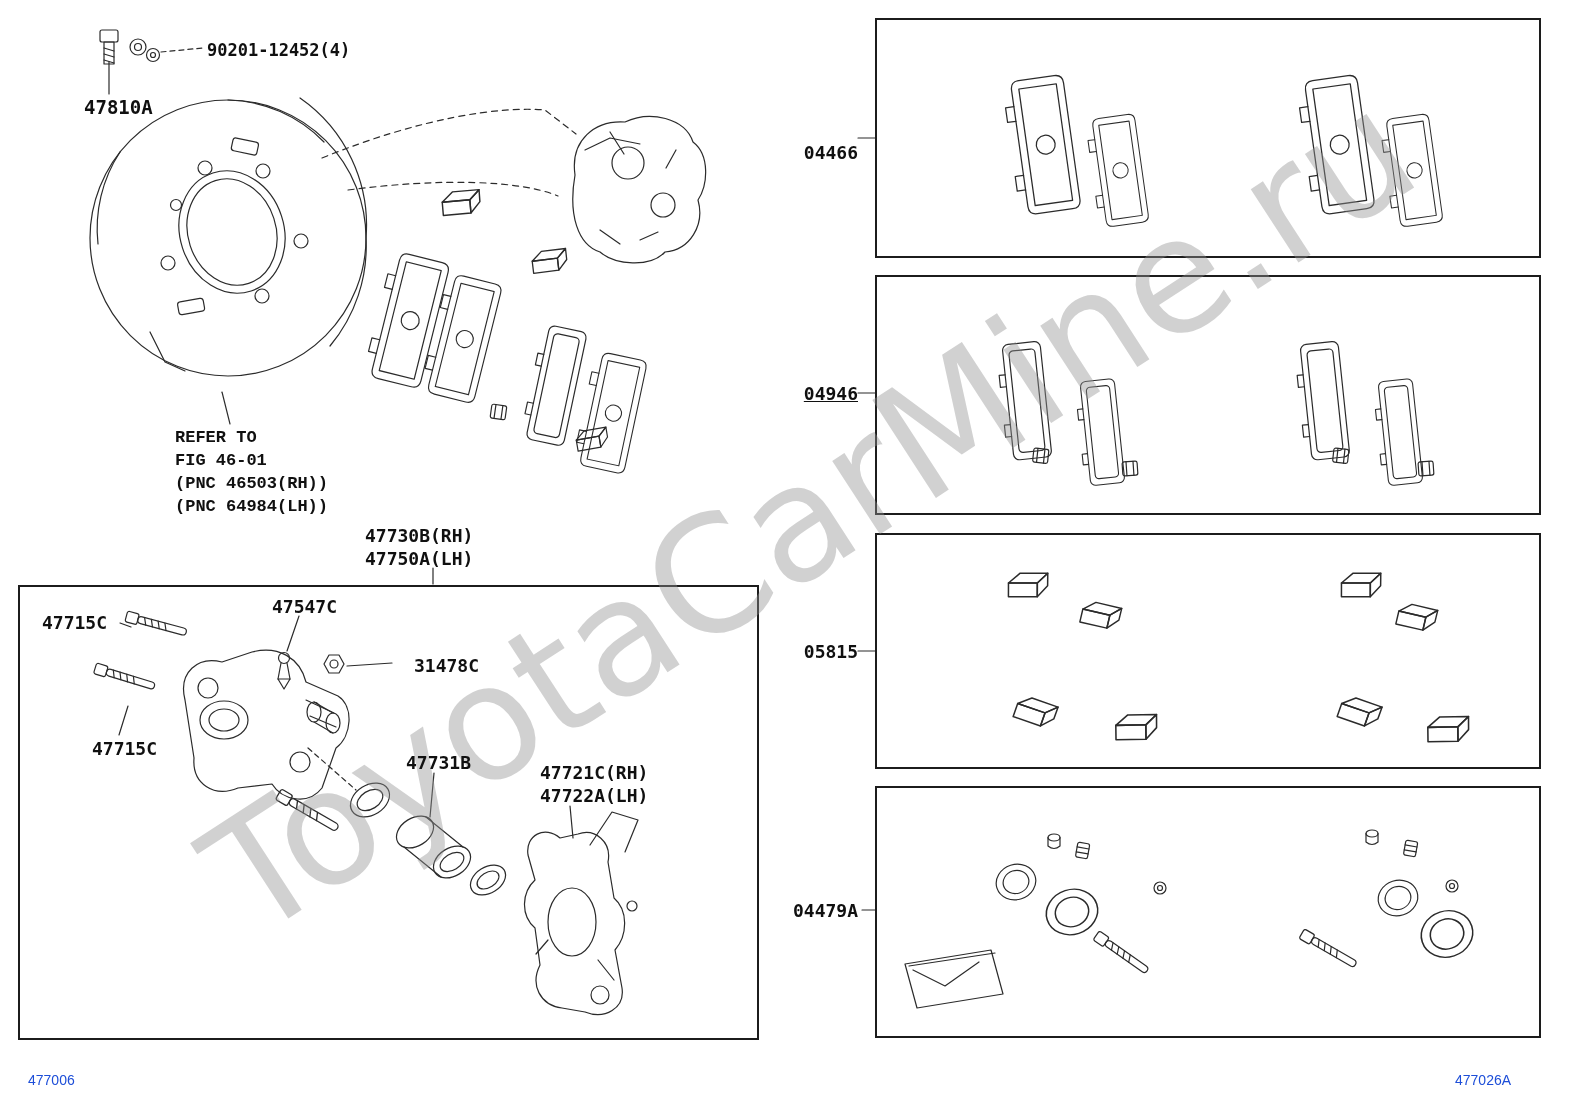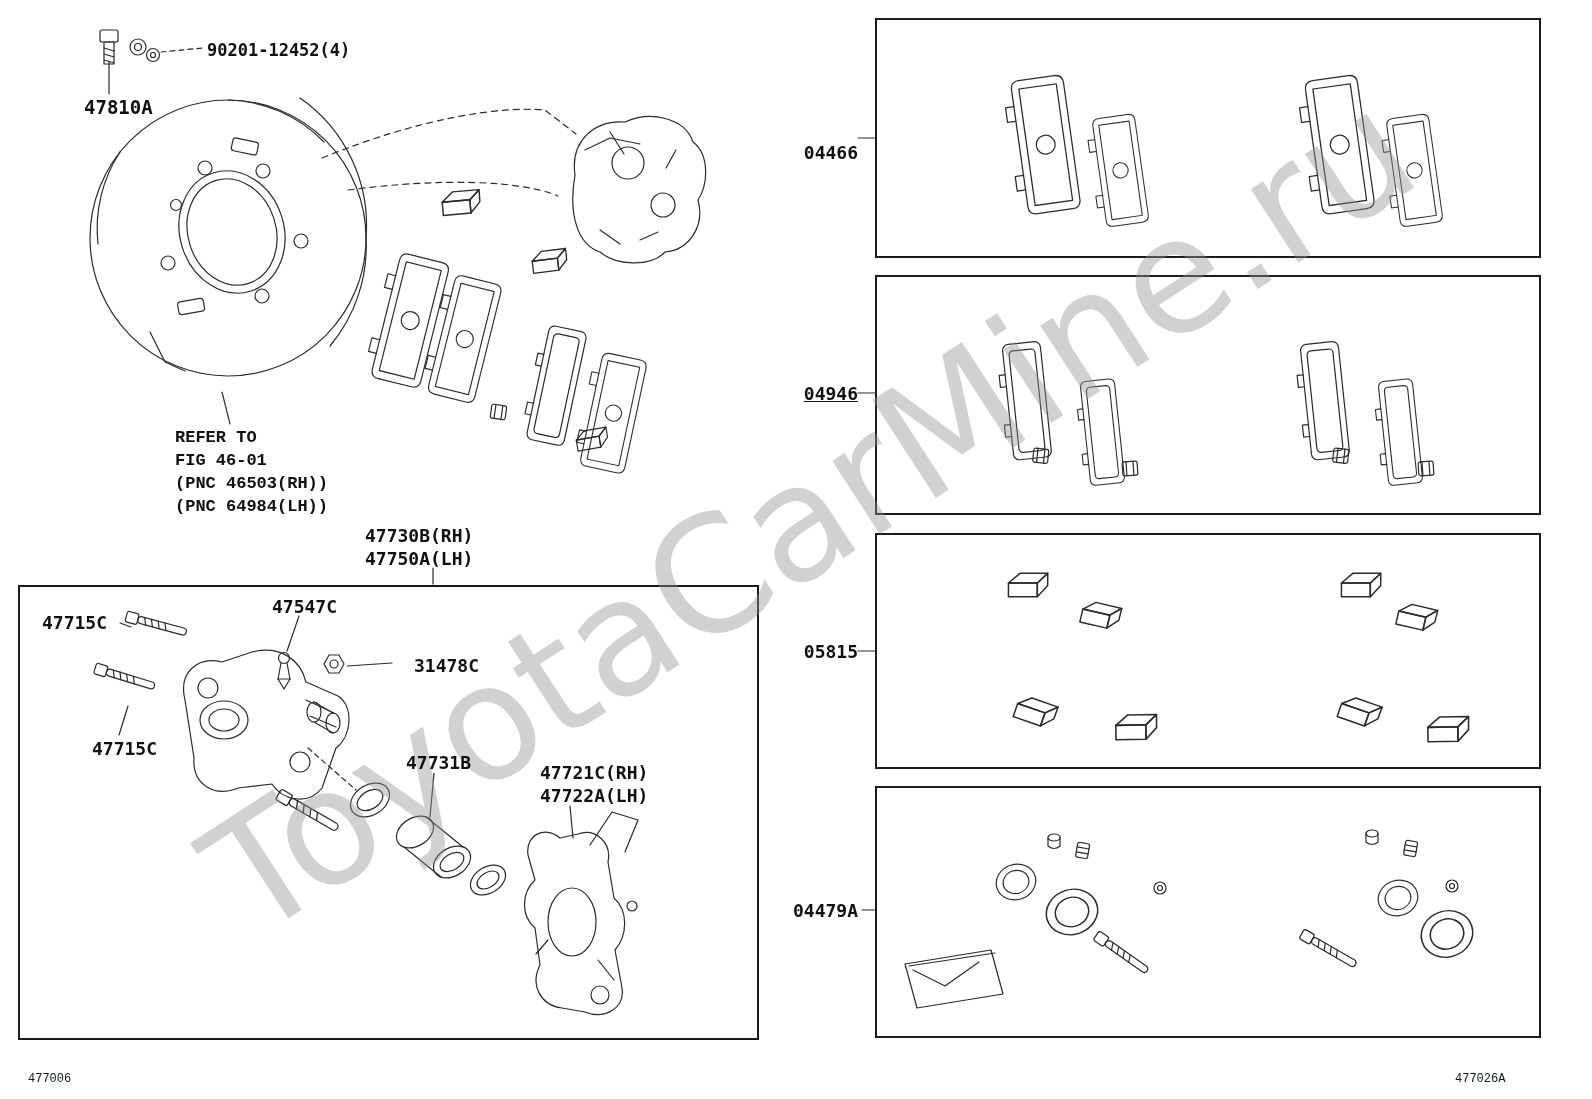--- a/index.html
+++ b/index.html
@@ -12,22 +12,22 @@
   .box { position:absolute; border:2px solid #1c1c1c; background:transparent; z-index:1; }
   .lbl {
     position:absolute; font-family:"DejaVu Sans Mono", monospace;
     font-weight:bold; font-size:18px; color:#101010; white-space:nowrap; z-index:3;
   }
   .lbl.sm { font-size:17px; }
   .lbl.kit { width:72px; text-align:right; }
   .refer { position:absolute; z-index:3; font-family:Liberation Mono, monospace;
     font-weight:bold; font-size:17px; line-height:23px; color:#101010; }
   .footer-code {
-    position:absolute; z-index:3; font-family:Liberation Mono, monospace;
-    font-weight:normal; font-size:12px; color:#0f172a;
+    position:absolute; z-index:3; font-family:Liberation Sans, sans-serif;
+    font-weight:normal; font-size:14px; color:#1d4ed8;
   }
   .watermark {
     position:absolute; left:-90px; top:420px; width:1800px; text-align:center;
     font-family:"DejaVu Sans", sans-serif; font-size:160px; font-weight:normal;
     color:rgba(145,145,145,0.42); transform:rotate(-33deg);
     pointer-events:none; z-index:2; white-space:nowrap;
   }
 </style>
 </head>
 <body>

